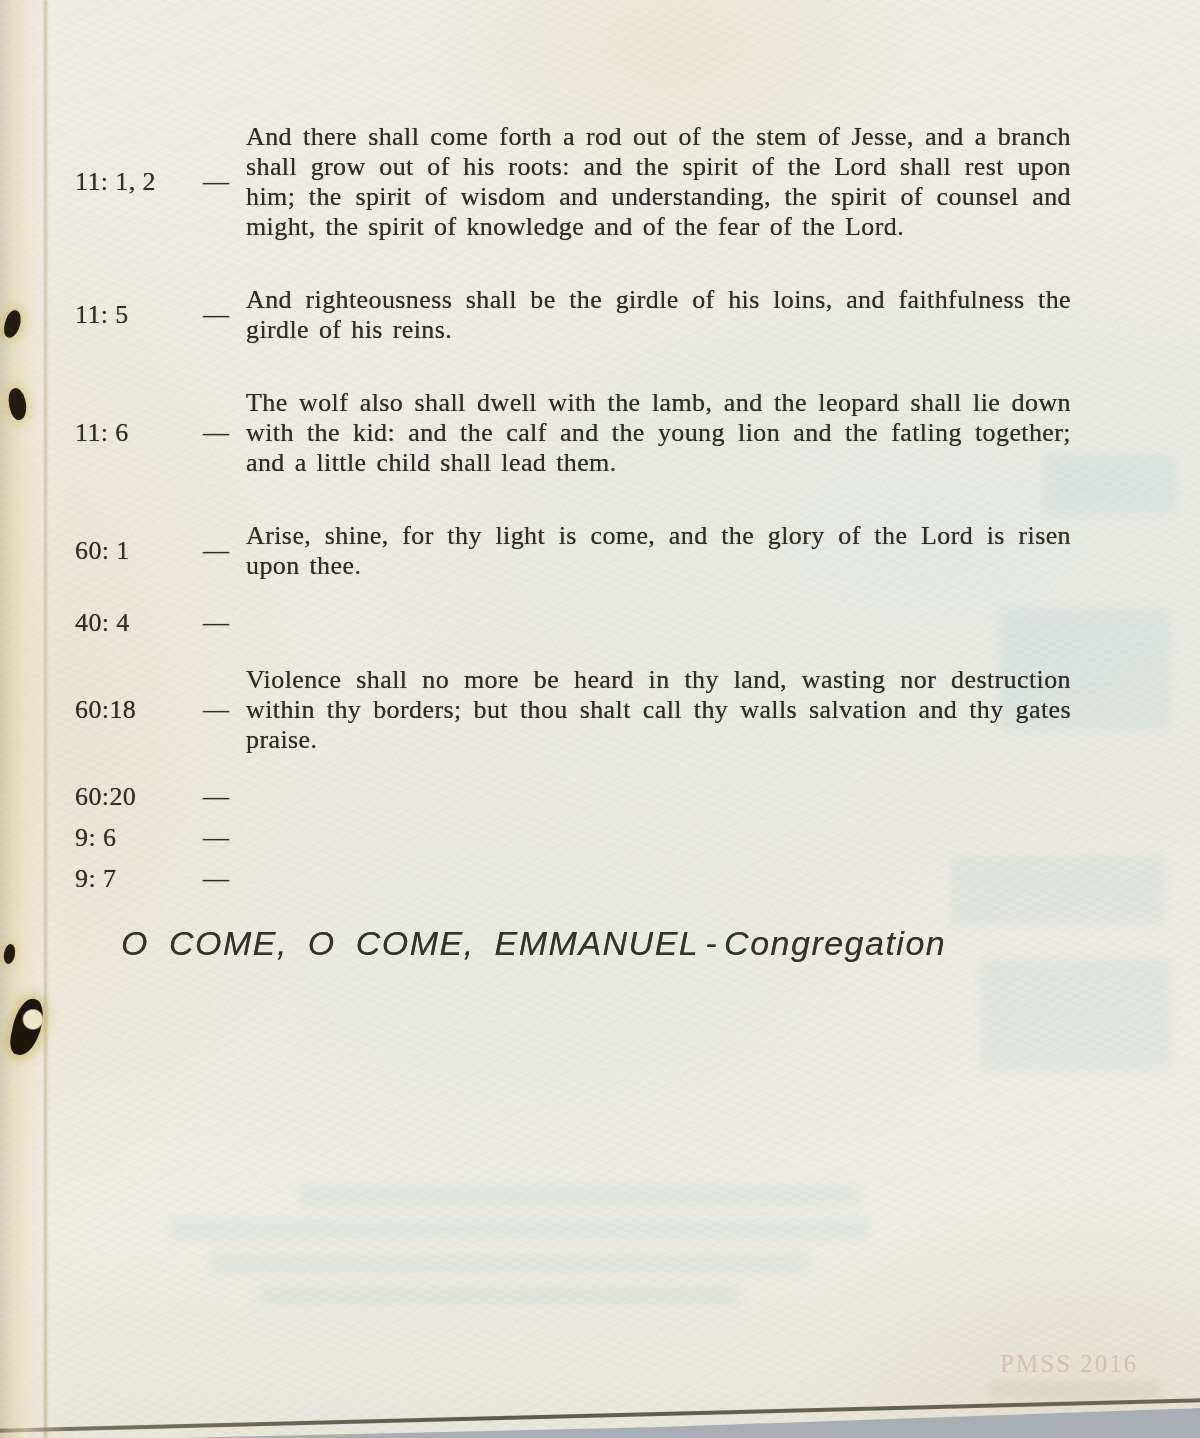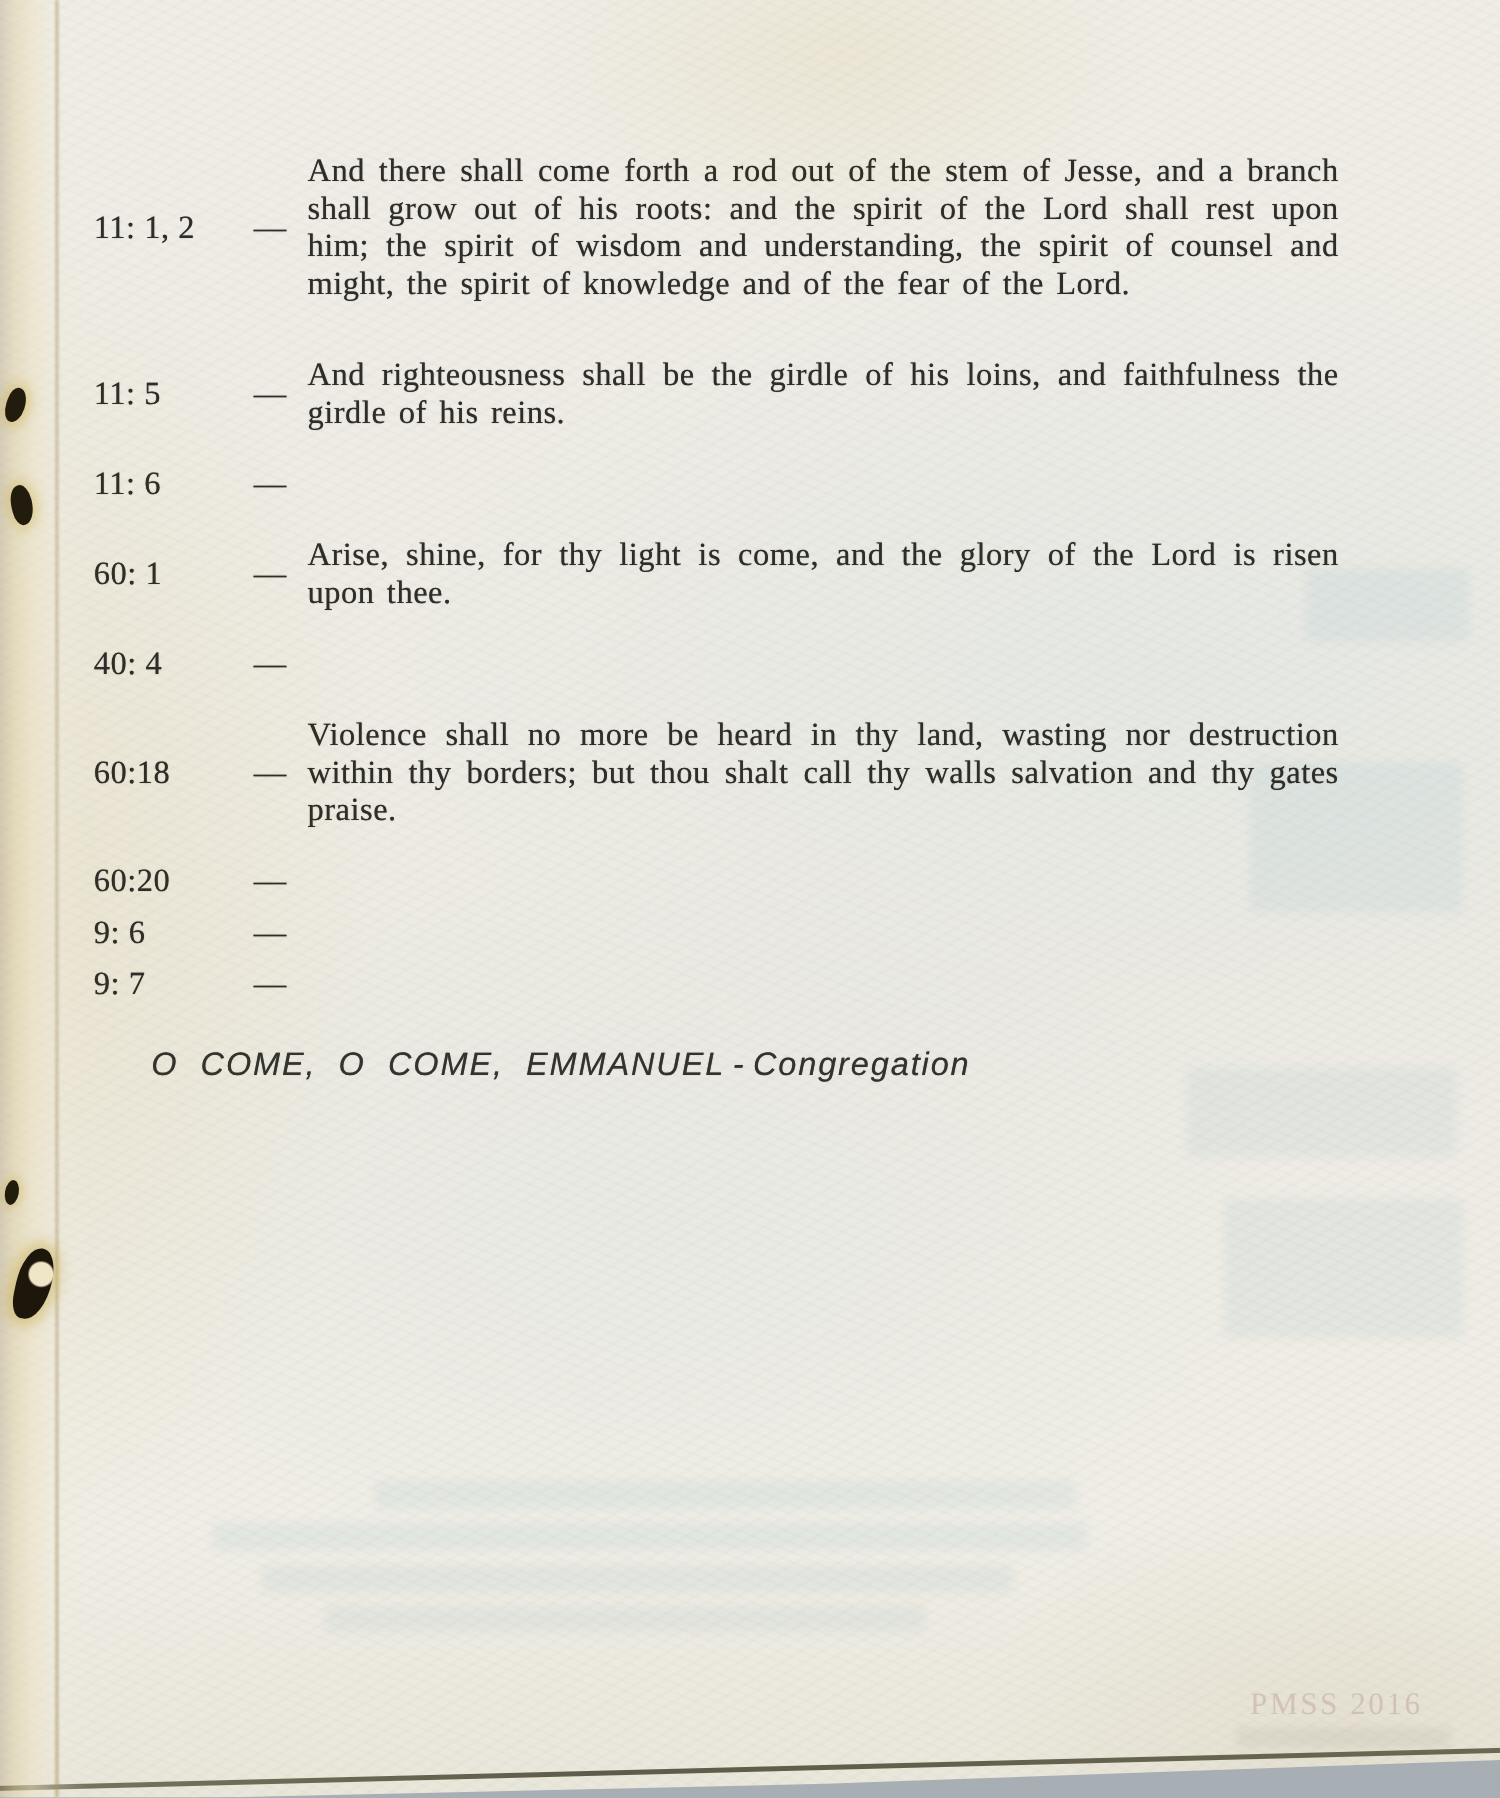--- a/index.html
+++ b/index.html
@@ -72,21 +72,21 @@
   }
   .verse-row{display:flex;align-items:center;margin-bottom:11px;}
   .verse-ref{flex:0 0 128px;white-space:pre;}
   .verse-dash{flex:0 0 27px;}
   .verse-text{flex:1;margin:16px;text-align:justify;word-spacing:3px;}
 
   
   .hymn-line{
     margin-top:34px;padding-left:46px;
     font-family:"Liberation Sans","DejaVu Sans",sans-serif;
-    font-style:italic;font-size:26px;color:#34322c;
+    font-style:italic;font-size:34px;color:#34322c;
     letter-spacing:1.5px;word-spacing:9px;
     text-shadow:0 0 .6px rgba(50,48,42,.7);
   }
   .hymn-sep{padding:0 6px;}
 
   
   .watermark{
     position:absolute;left:1000px;top:1350px;z-index:5;
     font-family:"Liberation Serif",serif;font-size:25px;letter-spacing:2px;
     color:rgba(196,168,162,.55);
@@ -128,20 +128,21 @@
 
   <div class="verse-row">
     <span class="verse-ref">11: 5</span>
     <span class="verse-dash">—</span>
     <p class="verse-text">And righteousness shall be the girdle of his loins, and faithfulness the girdle of his reins.</p>
   </div>
 
   <div class="verse-row">
     <span class="verse-ref">11: 6</span>
     <span class="verse-dash">—</span>
+    <p class="verse-text">The wolf also shall dwell with the lamb, and the leopard shall lie down with the kid: and the calf and the young lion and the fatling together; and a little child shall lead them.</p>
   </div>
 
   <div class="verse-row">
     <span class="verse-ref">60: 1</span>
     <span class="verse-dash">—</span>
     <p class="verse-text">Arise, shine, for thy light is come, and the glory of the Lord is risen upon thee.</p>
   </div>
 
   <div class="verse-row">
     <span class="verse-ref">40: 4</span>

